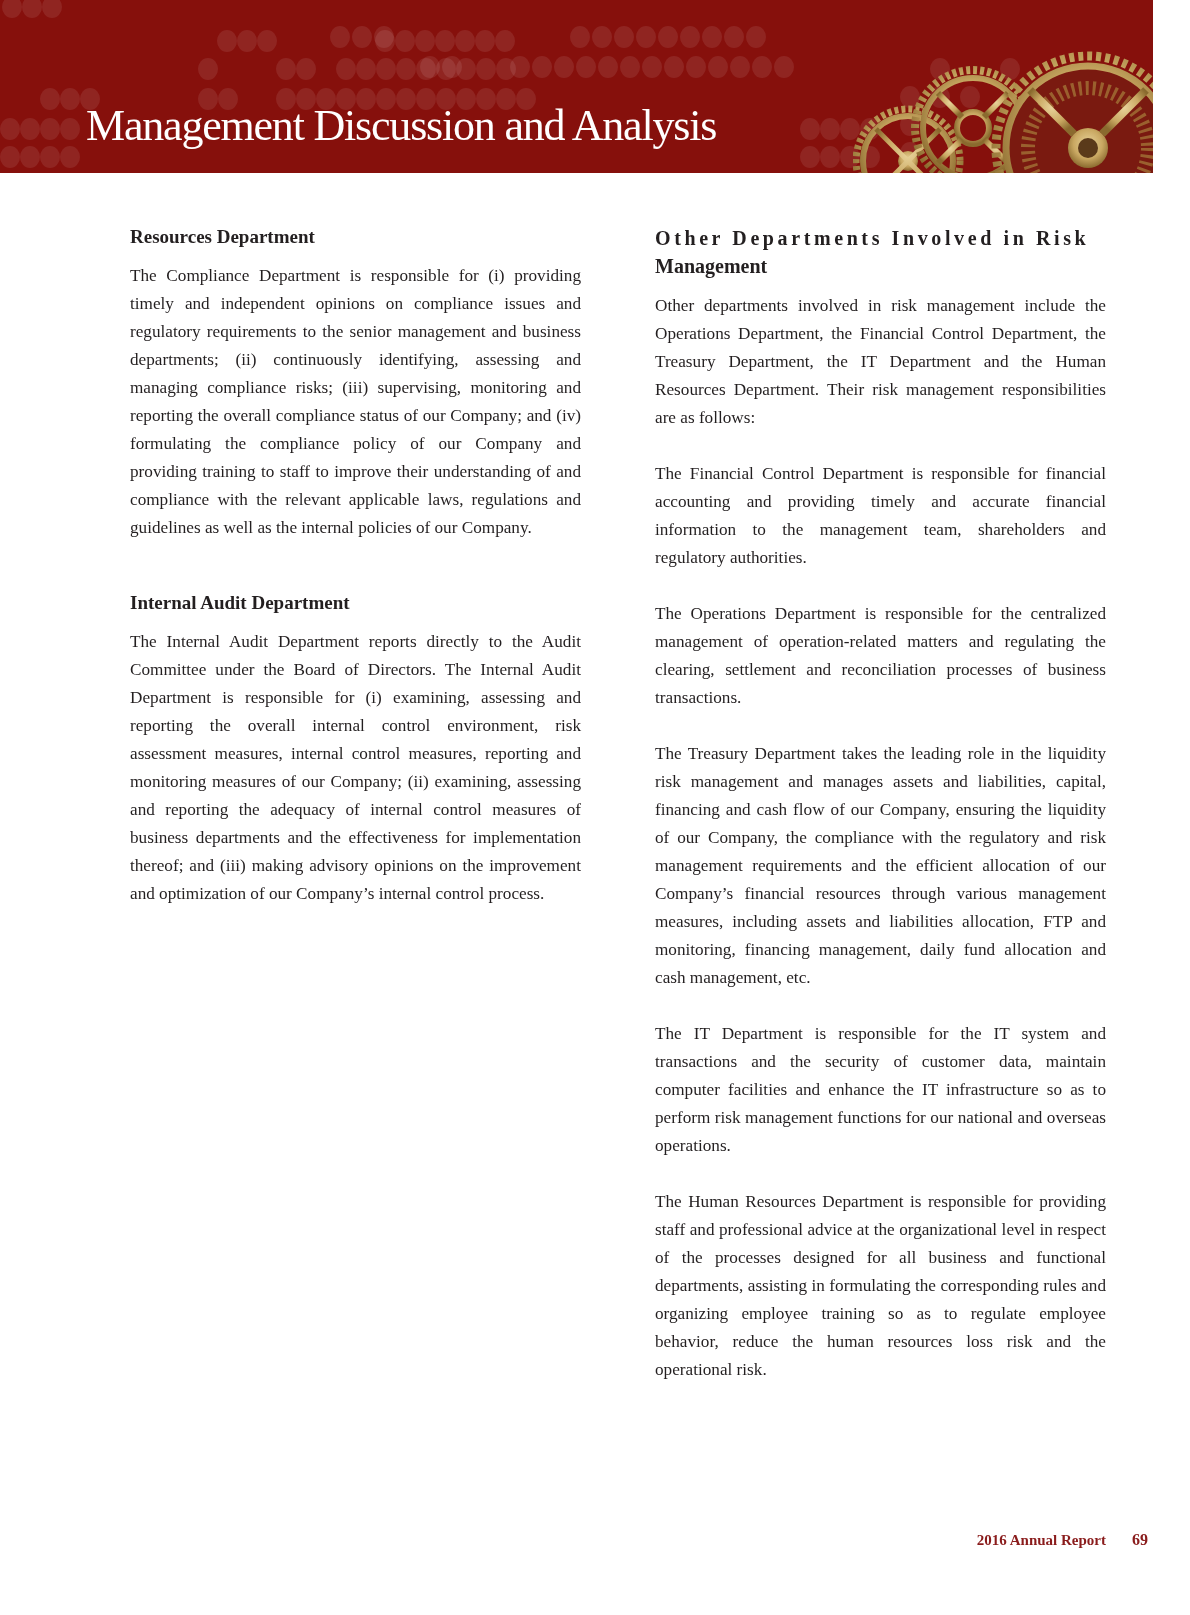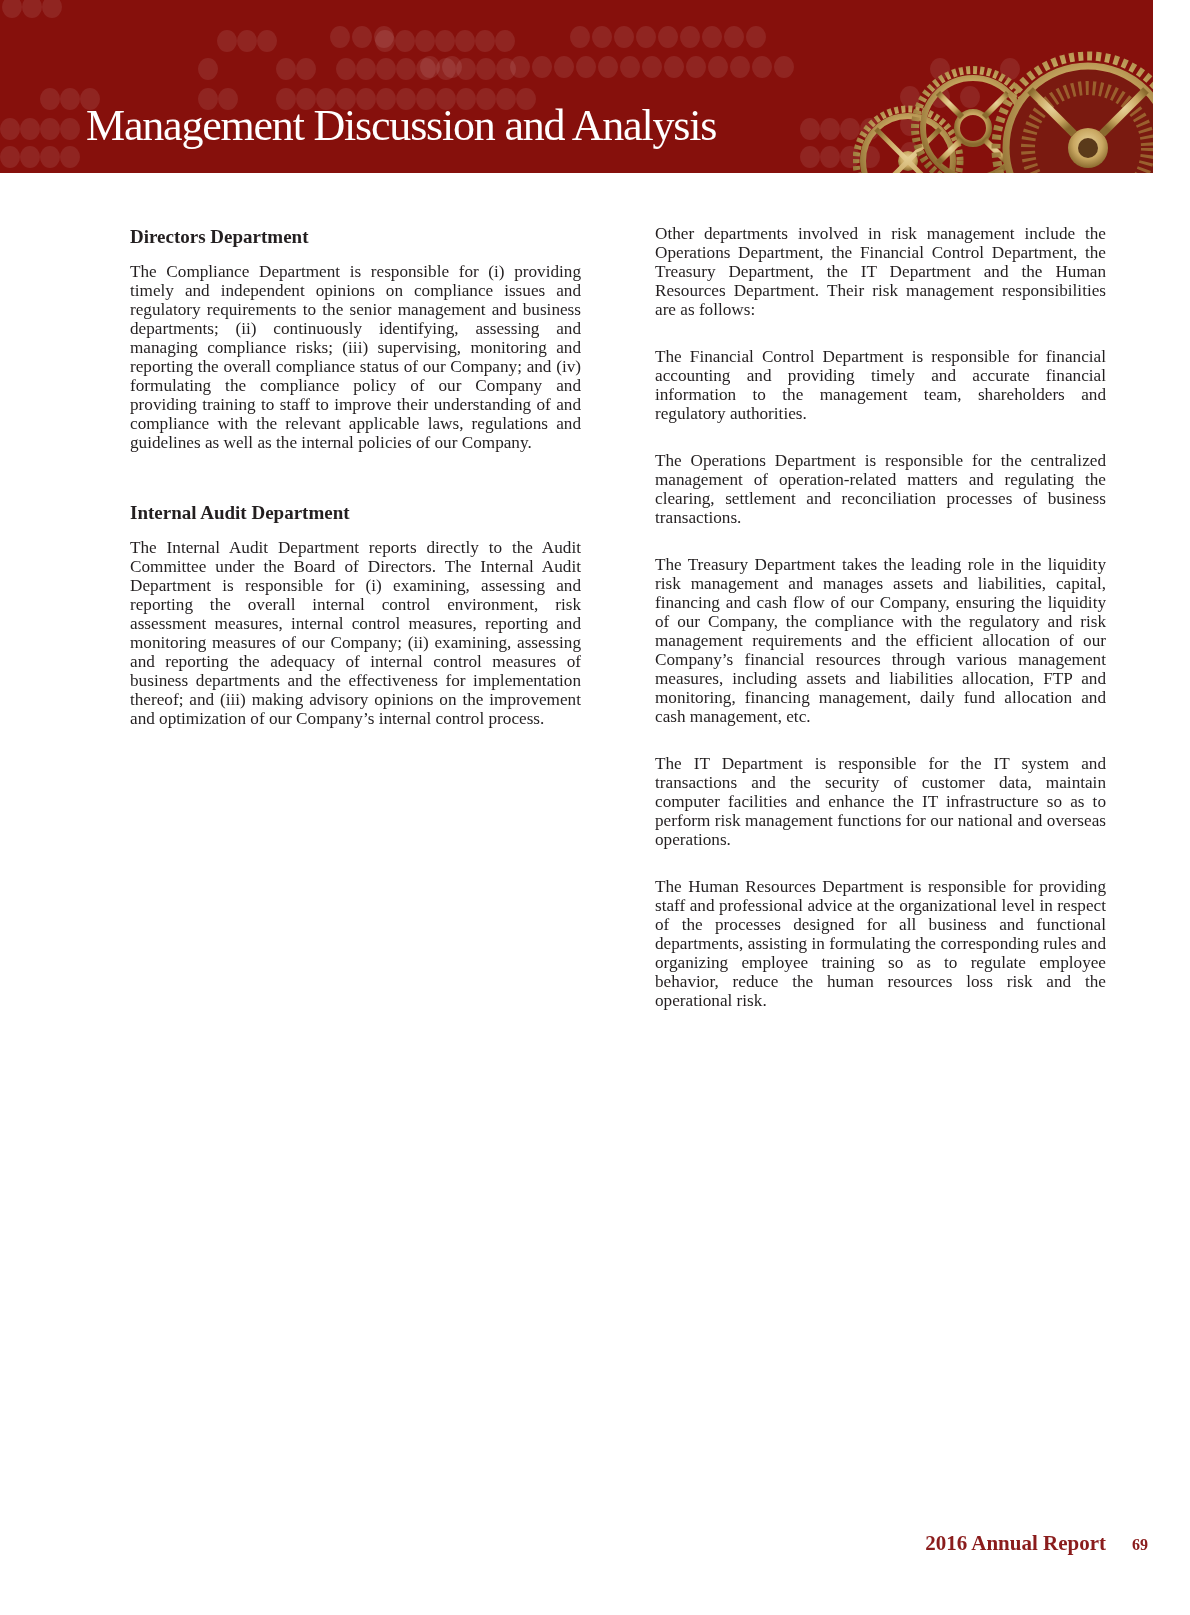--- a/index.html
+++ b/index.html
@@ -27,31 +27,31 @@
     .col-right { left: 655px; width: 451px; }
 
     .heading {
       font-size: 19px; font-weight: bold; line-height: 26px; color: #231f20;
       margin-bottom: 12px;
     }
     .heading.spaced { letter-spacing: 3.6px; font-size: 20px; line-height: 28px; }
     .heading.spaced .line2 { letter-spacing: 0; display: block; }
 
     .para {
-      font-size: 17.2px; line-height: 19px; text-align: justify;
+      font-size: 17.2px; line-height: 28px; text-align: justify;
       color: #231f20; margin-bottom: 24px;
     }
     .section-gap { height: 28px; }
 
     .footer {
       position: absolute; top: 1531px; right: 42px; height: 26px;
       display: flex; align-items: baseline; gap: 26px;
       color: #8a1c1c; font-weight: bold;
     }
-    .footer-label { font-size: 21px; }
+    .footer-label { font-size: 15px; }
     .footer-page { font-size: 16px; }
   </style>
 </head>
 <body>
 
 <div class="banner">
 
   <div>
     <div class="dot" style="left:2px;top:-4px"></div>
       <div class="dot" style="left:22px;top:-4px"></div>
@@ -199,34 +199,38 @@
           <line x1="20" y1="0" x2="82" y2="0"></line>
         <line x1="-58" y1="-58" x2="-14" y2="-14"></line>
           <line x1="14" y1="-14" x2="58" y2="-58"></line>
       </g>
     </g>
   </svg>
 </div>
 
 <div class="col col-left">
   <section>
-    <h2 class="heading">Directors Department</h2>
+    <h2 class="heading">Resources Department</h2>
     <p class="para">The Compliance Department is responsible for (i) providing timely and independent opinions on compliance issues and regulatory requirements to the senior management and business departments; (ii) continuously identifying, assessing and managing compliance risks; (iii) supervising, monitoring and reporting the overall compliance status of our Company; and (iv) formulating the compliance policy of our Company and providing training to staff to improve their understanding of and compliance with the relevant applicable laws, regulations and guidelines as well as the internal policies of our Company.</p>
   </section>
   <div class="section-gap"></div>
   <section style="margin-top:-16px">
   </section>
   <div class="section-gap"></div>
   <section style="margin-top:-16px">
     <h2 class="heading">Internal Audit Department</h2>
     <p class="para">The Internal Audit Department reports directly to the Audit Committee under the Board of Directors. The Internal Audit Department is responsible for (i) examining, assessing and reporting the overall internal control environment, risk assessment measures, internal control measures, reporting and monitoring measures of our Company; (ii) examining, assessing and reporting the adequacy of internal control measures of business departments and the effectiveness for implementation thereof; and (iii) making advisory opinions on the improvement and optimization of our Company’s internal control process.</p>
   </section>
 </div>
 
 <div class="col col-right">
+  <h2 class="heading spaced">
+    <span>Other Departments Involved in Risk</span>
+    <span class="line2">Management</span>
+  </h2>
   <p class="para" style="margin-bottom:28px">Other departments involved in risk management include the Operations Department, the Financial Control Department, the Treasury Department, the IT Department and the Human Resources Department. Their risk management responsibilities are as follows:</p>
   <p class="para" style="margin-bottom:28px">The Financial Control Department is responsible for financial accounting and providing timely and accurate financial information to the management team, shareholders and regulatory authorities.</p>
   <p class="para" style="margin-bottom:28px">The Operations Department is responsible for the centralized management of operation-related matters and regulating the clearing, settlement and reconciliation processes of business transactions.</p>
   <p class="para" style="margin-bottom:28px">The Treasury Department takes the leading role in the liquidity risk management and manages assets and liabilities, capital, financing and cash flow of our Company, ensuring the liquidity of our Company, the compliance with the regulatory and risk management requirements and the efficient allocation of our Company’s financial resources through various management measures, including assets and liabilities allocation, FTP and monitoring, financing management, daily fund allocation and cash management, etc.</p>
   <p class="para" style="margin-bottom:28px">The IT Department is responsible for the IT system and transactions and the security of customer data, maintain computer facilities and enhance the IT infrastructure so as to perform risk management functions for our national and overseas operations.</p>
   <p class="para">The Human Resources Department is responsible for providing staff and professional advice at the organizational level in respect of the processes designed for all business and functional departments, assisting in formulating the corresponding rules and organizing employee training so as to regulate employee behavior, reduce the human resources loss risk and the operational risk.</p>
 </div>
 
 <div class="footer">
   <span class="footer-label">2016 Annual Report</span>

